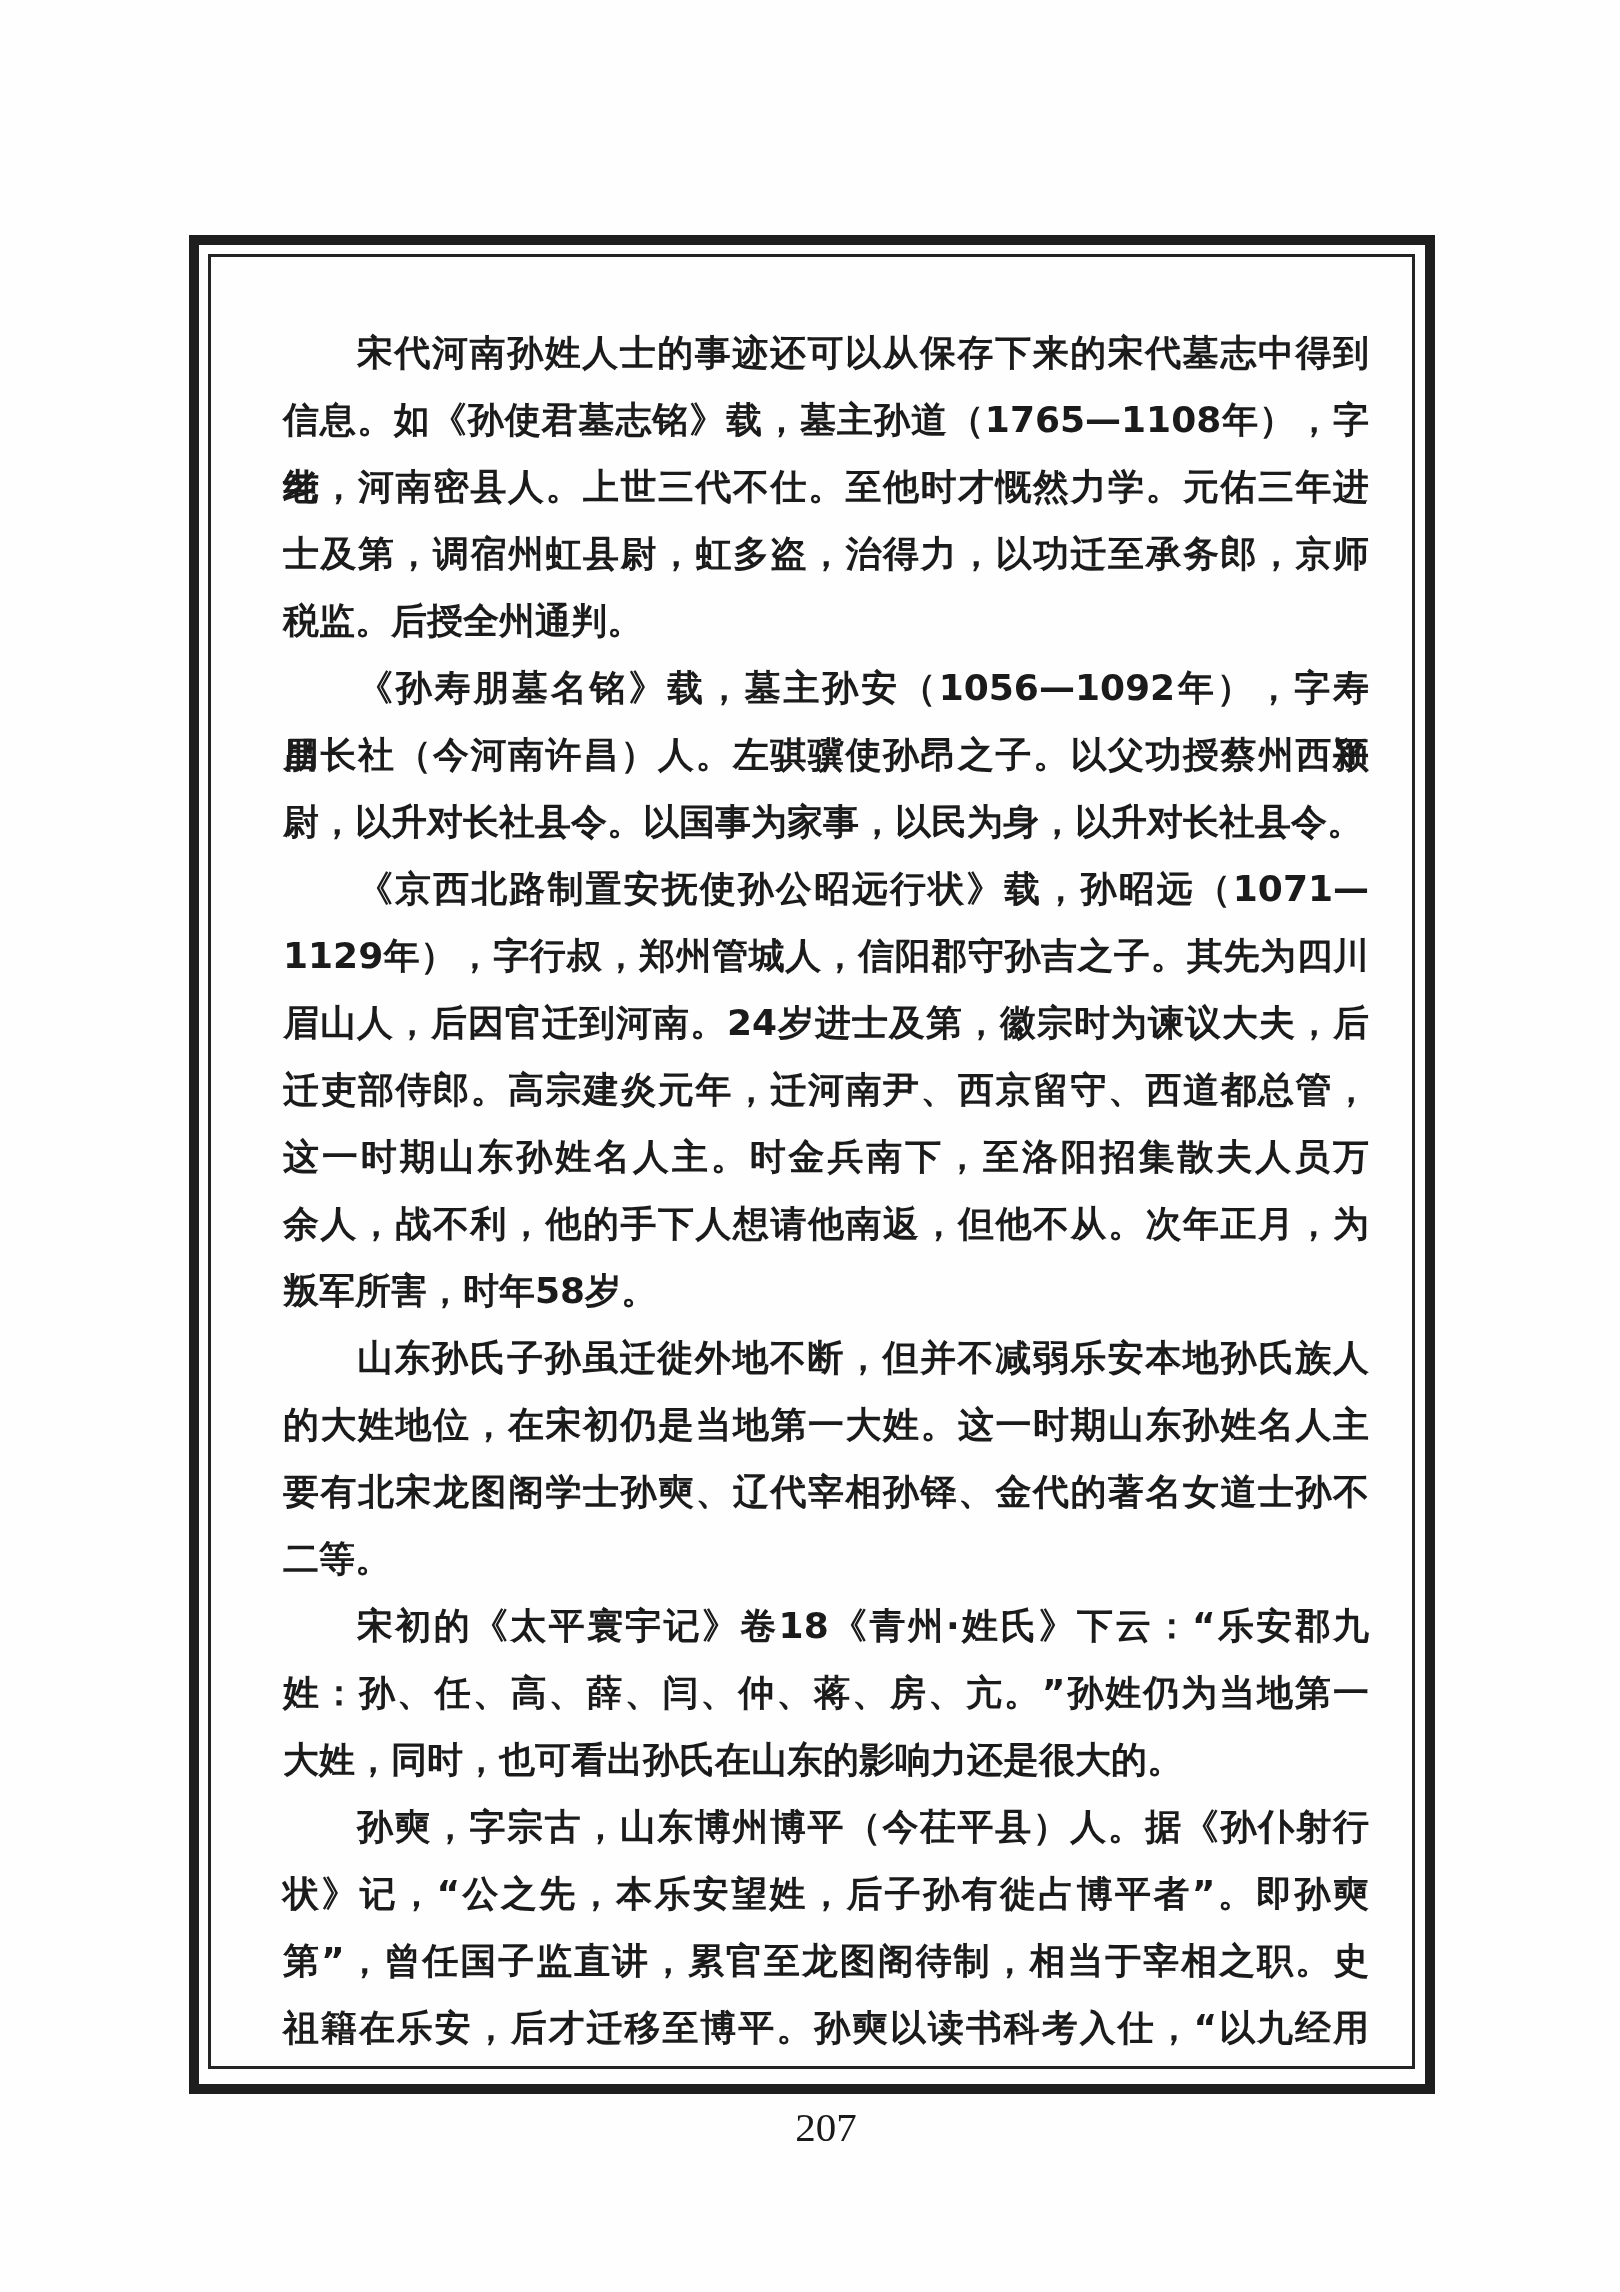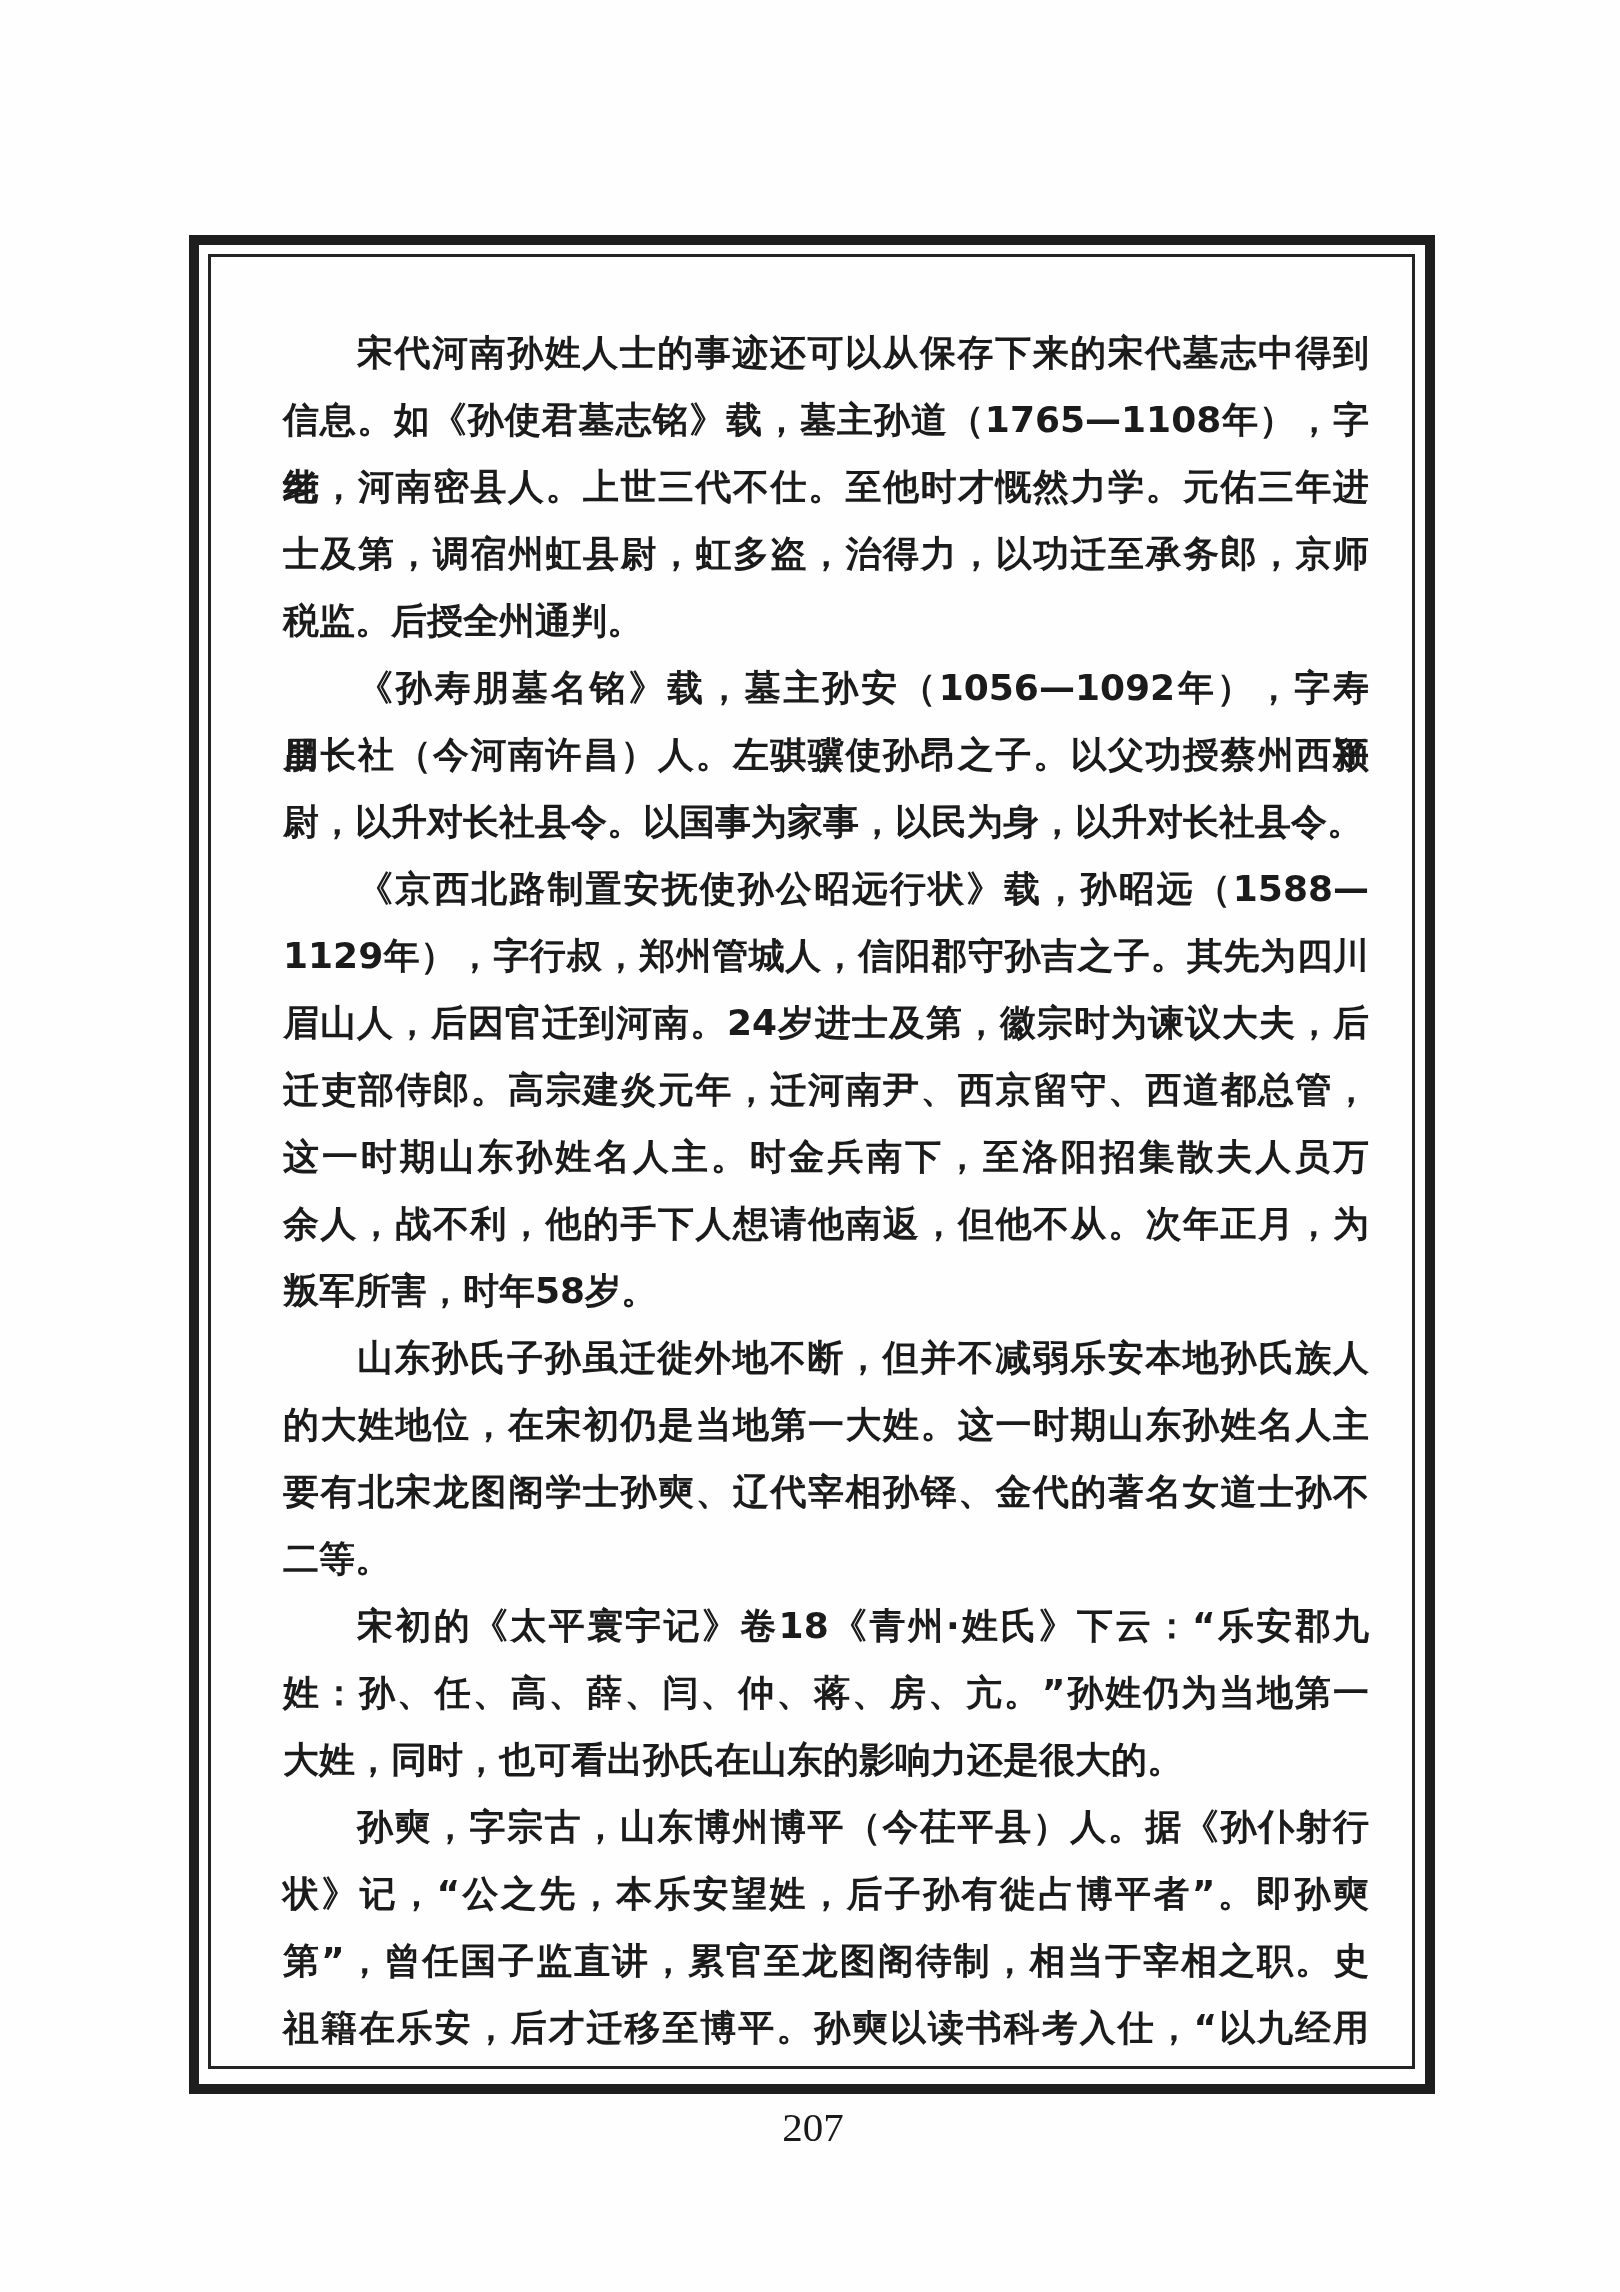--- a/index.html
+++ b/index.html
@@ -58,21 +58,21 @@
     overflow: visible;
   }
   .line.first {
     text-indent: 74px;
   }
   .line.no-just-last {
     text-align-last: left;
   }
   .page-number {
     position: absolute;
-    left: 190px;
+    left: 203px;
     top: 2103px;
     width: 1246px;
     text-align: center;
     font-family: "Liberation Serif", serif;
     font-weight: 400;
     font-size: 41px;
     color: #1a1a1a;
   }
 </style>
 </head>
@@ -88,21 +88,21 @@
         <div class="line">老，河南密县人。上世三代不仕。至他时才慨然力学。元佑三年进</div>
         <div class="line">士及第，调宿州虹县尉，虹多盗，治得力，以功迁至承务郎，京师</div>
         <div class="line no-just-last">税监。后授全州通判。</div>
       </div>
       <div class="para">
         <div class="line first">《孙寿朋墓名铭》载，墓主孙安（1056—1092年），字寿朋，颍</div>
         <div class="line">昌长社（今河南许昌）人。左骐骥使孙昂之子。以父功授蔡州西平</div>
         <div class="line no-just-last">尉，以升对长社县令。以国事为家事，以民为身，以升对长社县令。</div>
       </div>
       <div class="para">
-        <div class="line first">《京西北路制置安抚使孙公昭远行状》载，孙昭远（1588—</div>
+        <div class="line first">《京西北路制置安抚使孙公昭远行状》载，孙昭远（1071—</div>
         <div class="line">1129年），字行叔，郑州管城人，信阳郡守孙吉之子。其先为四川</div>
         <div class="line">眉山人，后因官迁到河南。24岁进士及第，徽宗时为谏议大夫，后</div>
         <div class="line">迁吏部侍郎。高宗建炎元年，迁河南尹、西京留守、西道都总管，</div>
         <div class="line">这一时期山东孙姓名人主。时金兵南下，至洛阳招集散夫人员万</div>
         <div class="line">余人，战不利，他的手下人想请他南返，但他不从。次年正月，为</div>
         <div class="line no-just-last">叛军所害，时年58岁。</div>
       </div>
       <div class="para">
         <div class="line first">山东孙氏子孙虽迁徙外地不断，但并不减弱乐安本地孙氏族人</div>
         <div class="line">的大姓地位，在宋初仍是当地第一大姓。这一时期山东孙姓名人主</div>

